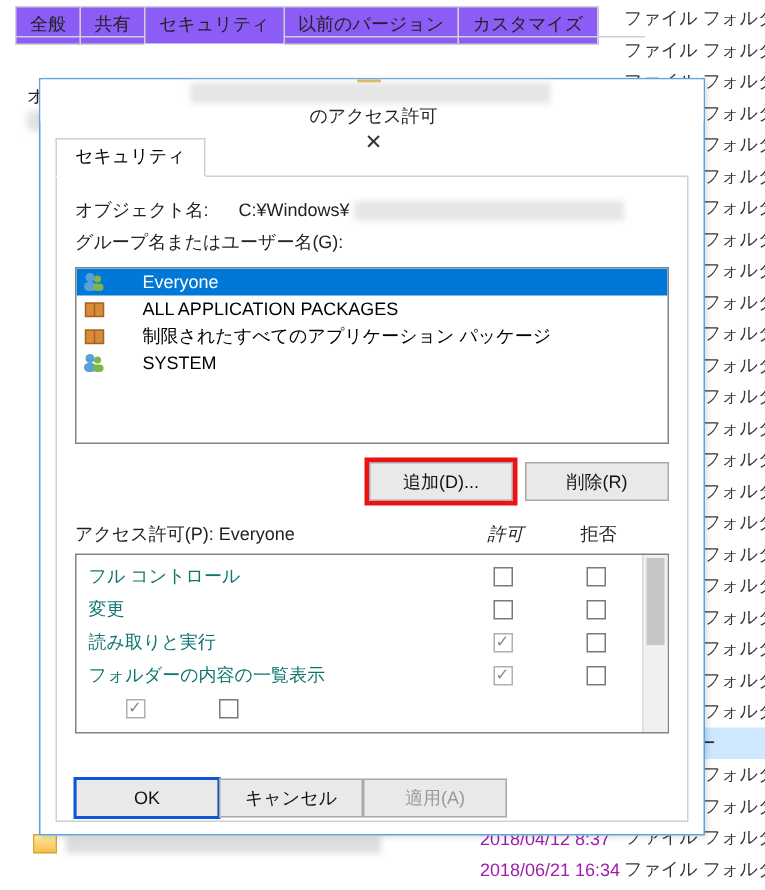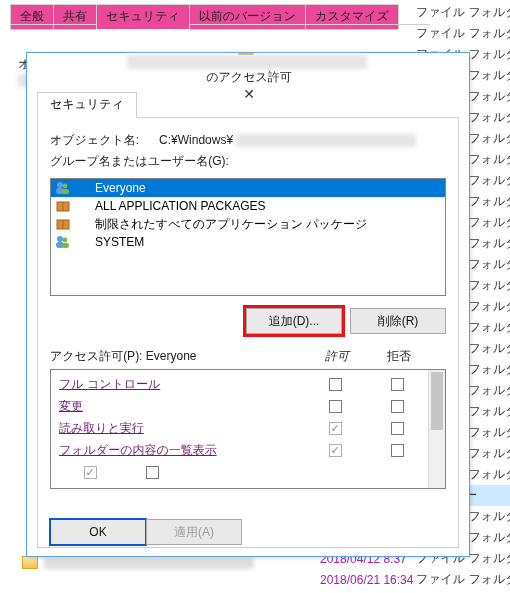--- a/index.html
+++ b/index.html
@@ -43,21 +43,21 @@
   .back-tabs {
     position: absolute;
     left: 10px; top: 4px;
     display: flex;
     gap: 0;
     font-size: 12px;
   }
   .back-tab {
     padding: 3px 9px 4px;
     border: 1px solid #d0d0d0;
-    background: #ec4899;
+    background: #8b5cf6;
     margin-right: -1px;
     color: #222;
   }
   .back-tab.active {
     border-bottom-color: #fff;
     position: relative;
     z-index: 1;
   }
   .back-tab-strip {
     position: absolute;
@@ -213,22 +213,21 @@
     position: relative;
     display: flex;
   }
   .perm-rows { flex: 1; padding: 3px 0; }
   .perm-row {
     display: flex;
     align-items: center;
     height: 22px;
     padding-left: 8px;
     font-size: 12px;
-    color: #701a75;
-    text-decoration: underline;
+    color: #0f766e;
   }
   .perm-row .pl { flex: 1; }
   .perm-row .pc { width: 62px; text-align: center; }
   .perm-row .pc2 { width: 62px; text-align: center; }
   .cb {
     width: 13px; height: 13px;
     border: 1px solid #7a7a7a;
     display: inline-flex;
     align-items: center; justify-content: center;
     background: #fff;
@@ -442,18 +441,19 @@
               <div class="pc2"><span class="cb"></span></div>
             </div>
           </div>
         <div class="perm-scroll">
           <div class="thumb"></div>
         </div>
       </div>
 
       <div class="dlg-buttons">
         <button class="wbtn ok">OK</button>
+        <button class="wbtn">キャンセル</button>
         <button class="wbtn disabled">適用(A)</button>
       </div>
 
     </div>
   </div>
 </div>
 
 </body></html>

